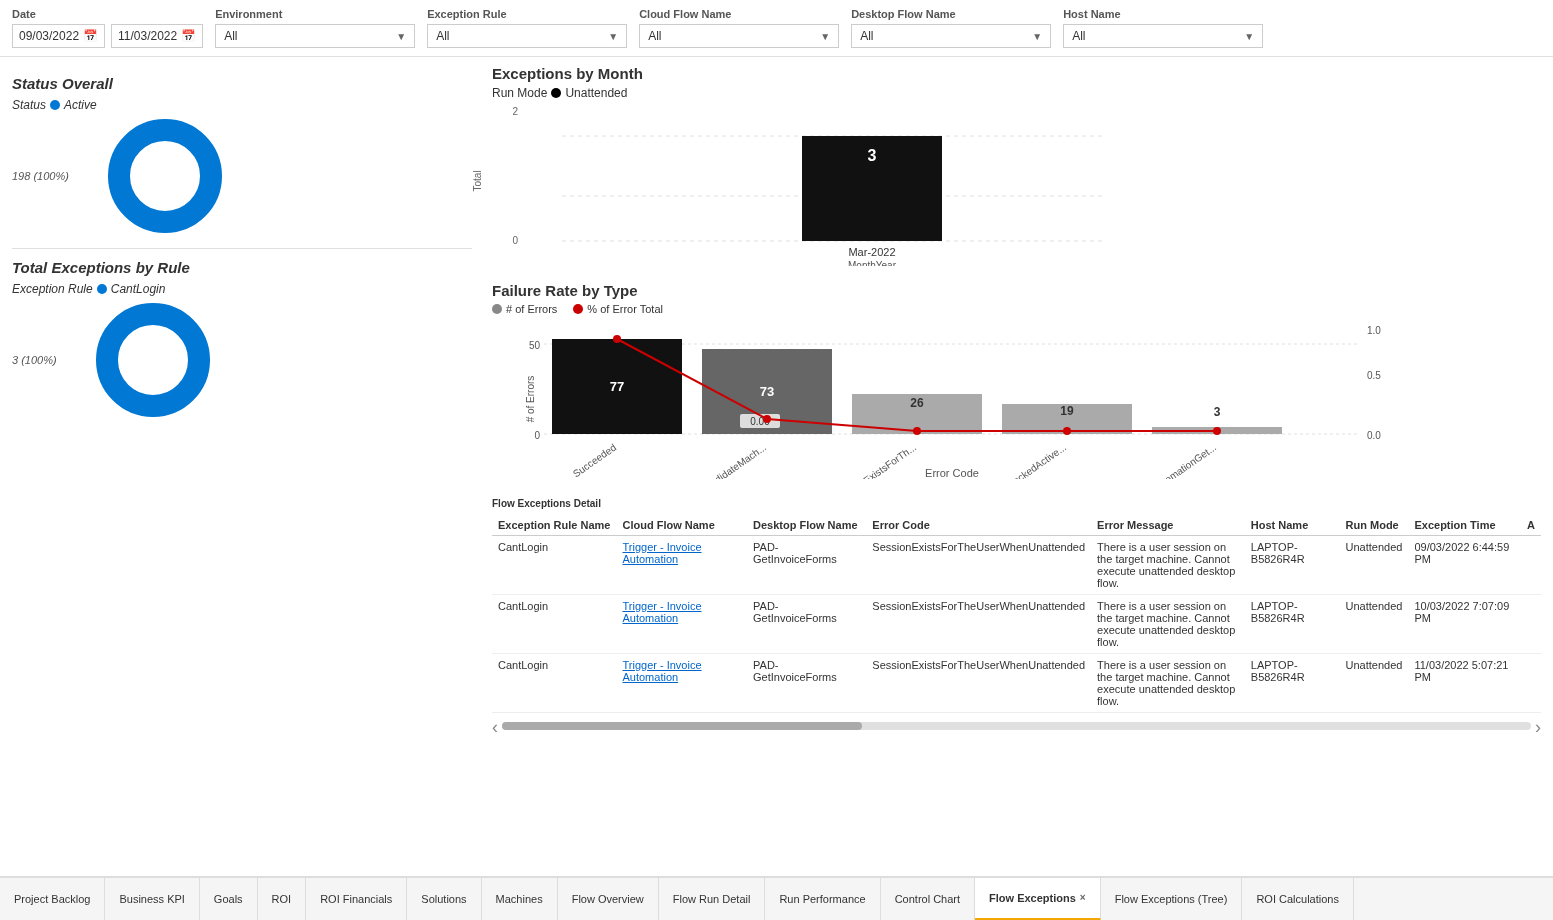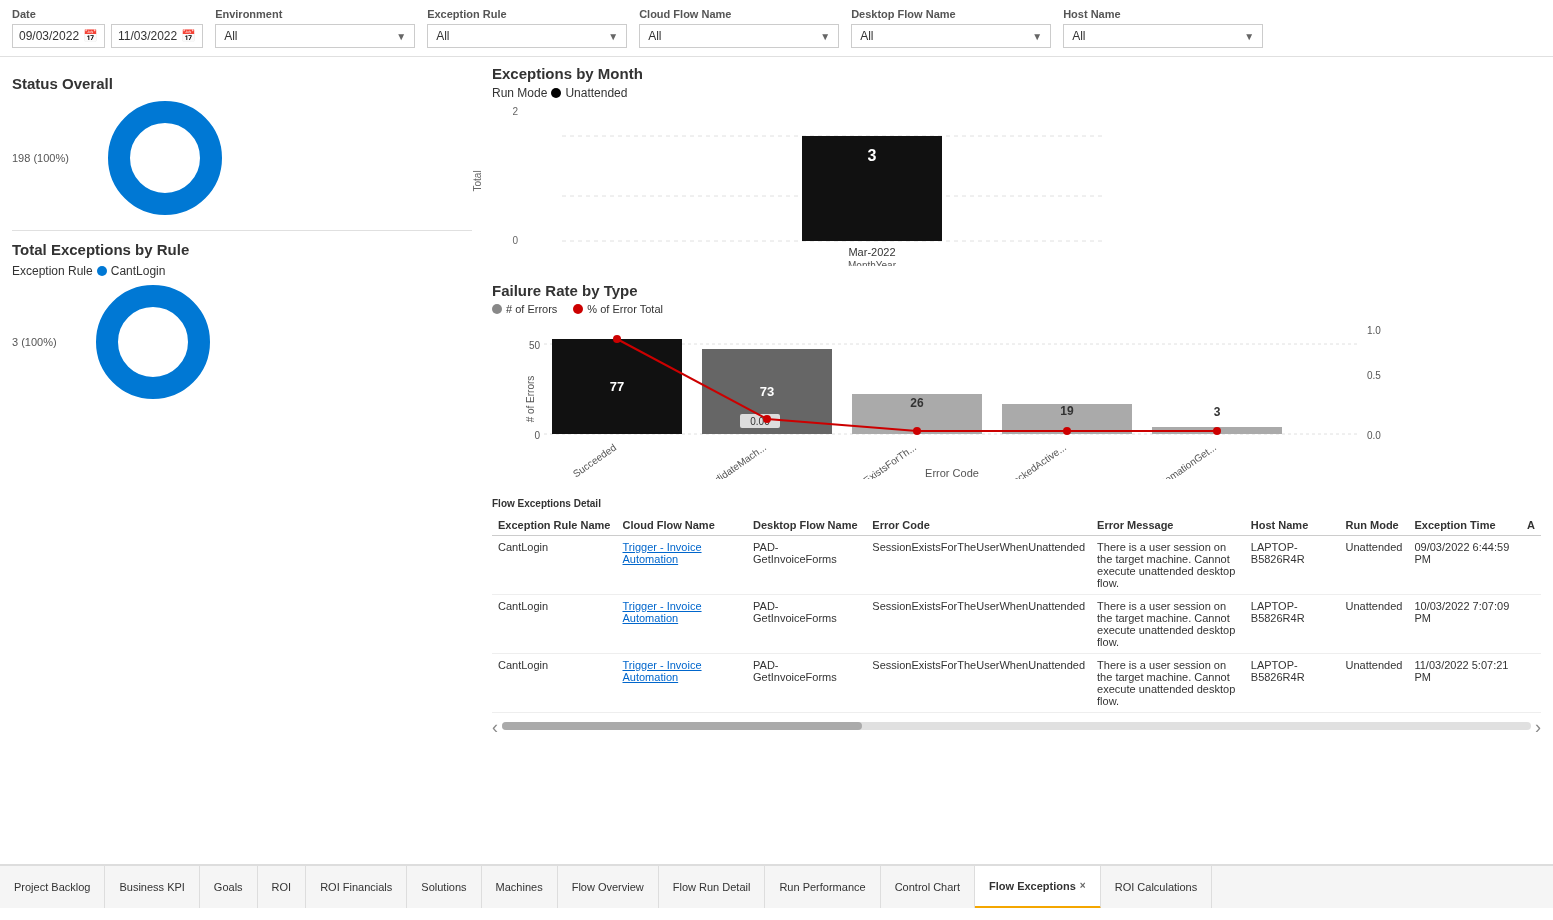--- a/index.html
+++ b/index.html
@@ -37,21 +37,21 @@
     
     .table-section { margin-top: 12px; }
     .table-section-title { font-size: 10px; font-weight: 700; margin-bottom: 6px; }
     .data-table { width: 100%; border-collapse: collapse; font-size: 11px; }
     .data-table th { text-align: left; padding: 4px 6px; font-weight: 700; border-bottom: 1px solid #ccc; font-size: 11px; white-space: nowrap; }
     .data-table td { padding: 5px 6px; border-bottom: 1px solid #eee; vertical-align: top; }
     .link-text { color: #0066cc; text-decoration: underline; cursor: pointer; }
     .table-wrapper { overflow-x: auto; max-height: 200px; overflow-y: auto; }
 
     
-    .bottom-tabs { display: flex; align-items: center; border-top: 2px solid #ddd; padding: 0 0; background: #f5f5f5; overflow-x: auto; position: fixed; bottom: 12px; left: 0; right: 0; height: 44px; }
+    .bottom-tabs { display: flex; align-items: center; border-top: 2px solid #ddd; padding: 0 0; background: #f5f5f5; overflow-x: auto; position: fixed; bottom: 0; left: 0; right: 0; height: 44px; }
     .tab { padding: 10px 14px; font-size: 11px; cursor: pointer; white-space: nowrap; color: #333; border-right: 1px solid #ddd; height: 44px; display: flex; align-items: center; gap: 4px; }
     .tab.active { border-bottom: 3px solid #f4a600; background: #fff; font-weight: 600; }
     .tab-close { font-size: 10px; color: #666; cursor: pointer; }
 
     
     .panel-divider { border: none; border-top: 1px solid #e0e0e0; margin: 8px 0; }
   </style>
 </head>
 <body>
 
@@ -107,24 +107,29 @@
     <span class="filter-label">Host Name</span>
     <div class="filter-select filter-select-wide">
       <span>All</span>
       <span class="chevron">▼</span>
     </div>
   </div>
 </div>
 
 <div style="display:flex; padding: 8px 12px 50px 12px; gap: 20px; overflow-y: auto; max-height: calc(100vh - 110px);">
 
-  <div style="width: 460px; flex-shrink:0;">
+  <div style="width: 460px; flex-shrink:0;font-style:italic;">
 
     <div>
       <div class="section-title">Status Overall</div>
+      <div class="status-label">
+        <span>Status</span>
+        <span class="status-dot"></span>
+        <span>Active</span>
+      </div>
       <div class="donut-container">
         <span class="donut-label" style="margin-right:8px;">198 (100%)</span>
         <svg width="120" height="120">
           <circle cx="60" cy="60" r="46" fill="none" stroke="#0078d4" stroke-width="22"></circle>
           <circle cx="60" cy="60" r="28" fill="white"></circle>
         </svg>
       </div>
     </div>
 
     <hr class="panel-divider">
@@ -327,14 +332,15 @@
     <div class="tab">Goals</div>
     <div class="tab">ROI</div>
     <div class="tab">ROI Financials</div>
     <div class="tab">Solutions</div>
     <div class="tab">Machines</div>
     <div class="tab">Flow Overview</div>
     <div class="tab">Flow Run Detail</div>
     <div class="tab">Run Performance</div>
     <div class="tab">Control Chart</div>
     <div class="tab active">Flow Exceptions<span class="tab-close"> ×</span></div>
+    <div class="tab">Flow Exceptions (Tree)</div>
     <div class="tab">ROI Calculations</div>
   </div>
 
 </body></html>

